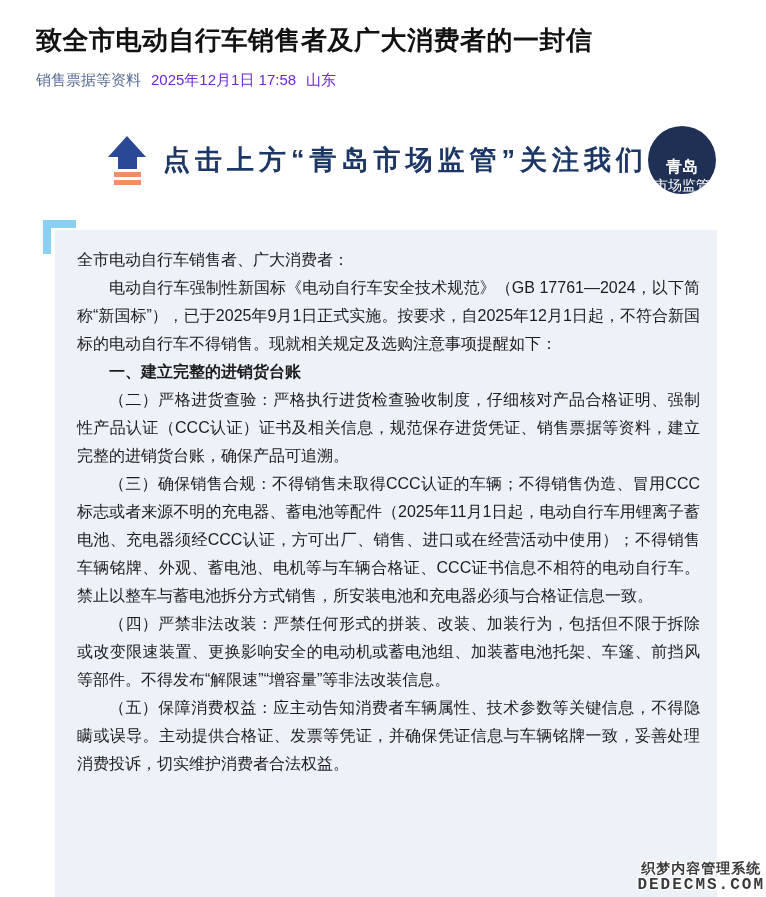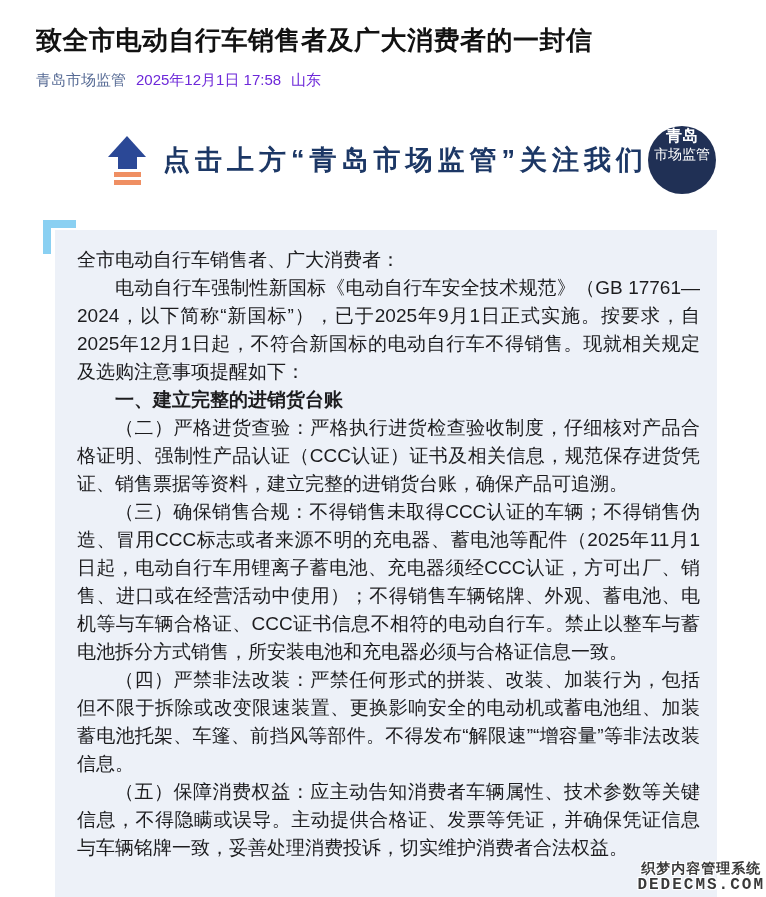--- a/index.html
+++ b/index.html
@@ -73,21 +73,21 @@
   }
   .badge {
     flex: 0 0 auto;
     width: 68px; height: 68px;
     border-radius: 50%;
     background: #203055;
     color: #ffffff;
     display: flex;
     flex-direction: column;
     align-items: center;
-    justify-content: flex-start;
+    justify-content: flex-end;
     line-height: 1.25;
     text-align: center;
   }
   .badge-line1 { font-size: 16px; font-weight: 700; }
   .badge-line2 { font-size: 14px; font-weight: 400; }
 
   
   .content-wrap {
     position: relative;
     margin: 17px 49px 0 55px;
@@ -99,21 +99,21 @@
     border-left: 8px solid #8ad0f2;
     border-top: 8px solid #8ad0f2;
   }
   .letter-box {
     background: #edf1f8;
     padding: 16px 17px 40px 22px;
     min-height: 700px;
   }
   .letter-box p {
     margin: 0;
-    font-size: 19px;
+    font-size: 16px;
     line-height: 28px;
     color: #1c1c1e;
     text-align: justify;
   }
   .letter-box p.indent { text-indent: 2em; }
   .letter-box p.bold { font-weight: 700; }
 
   
   .watermark {
     position: absolute;
@@ -127,21 +127,21 @@
   }
   .watermark-line1 { font-size: 14px; letter-spacing: 1px; }
   .watermark-line2 { font-size: 16px; letter-spacing: 2px; font-family: Liberation Mono, monospace; }
 </style>
 </head>
 <body>
 
 <div class="article-header">
   <h1 class="article-title">致全市电动自行车销售者及广大消费者的一封信</h1>
   <div class="byline">
-    <span class="account-name">青岛市场监管</span>
+    <span class="account-name">销售票据等资料</span>
     <span class="publish-date">2025年12月1日 17:58</span>
     <span class="publish-location">山东</span>
   </div>
 </div>
 
 <div class="banner">
   <div class="arrow">
     <div class="arrow-head"></div>
     <div class="arrow-shaft"></div>
     <div class="arrow-bar"></div>

